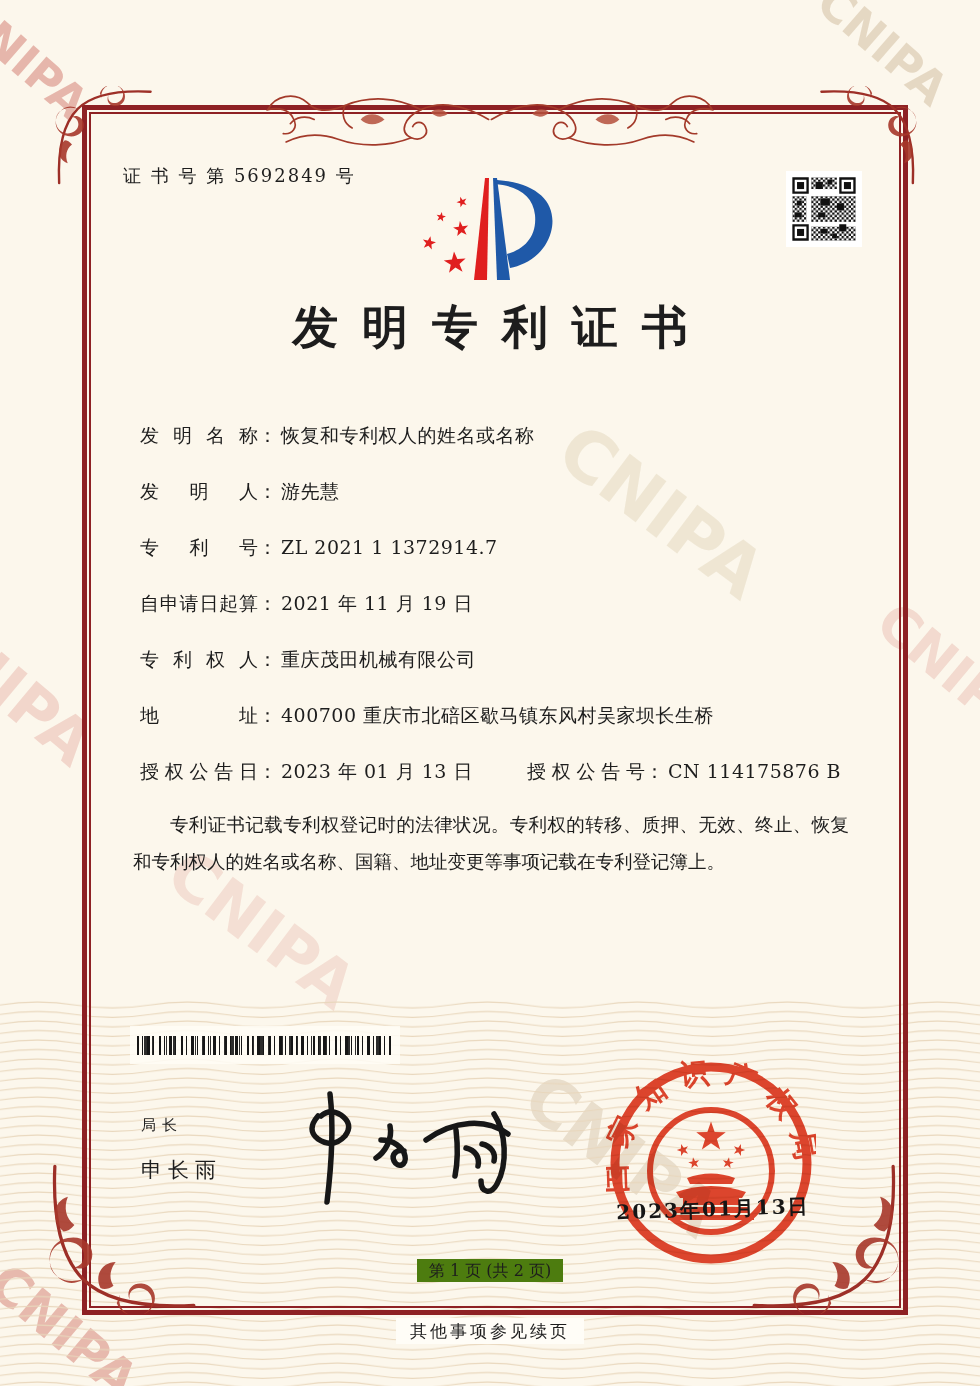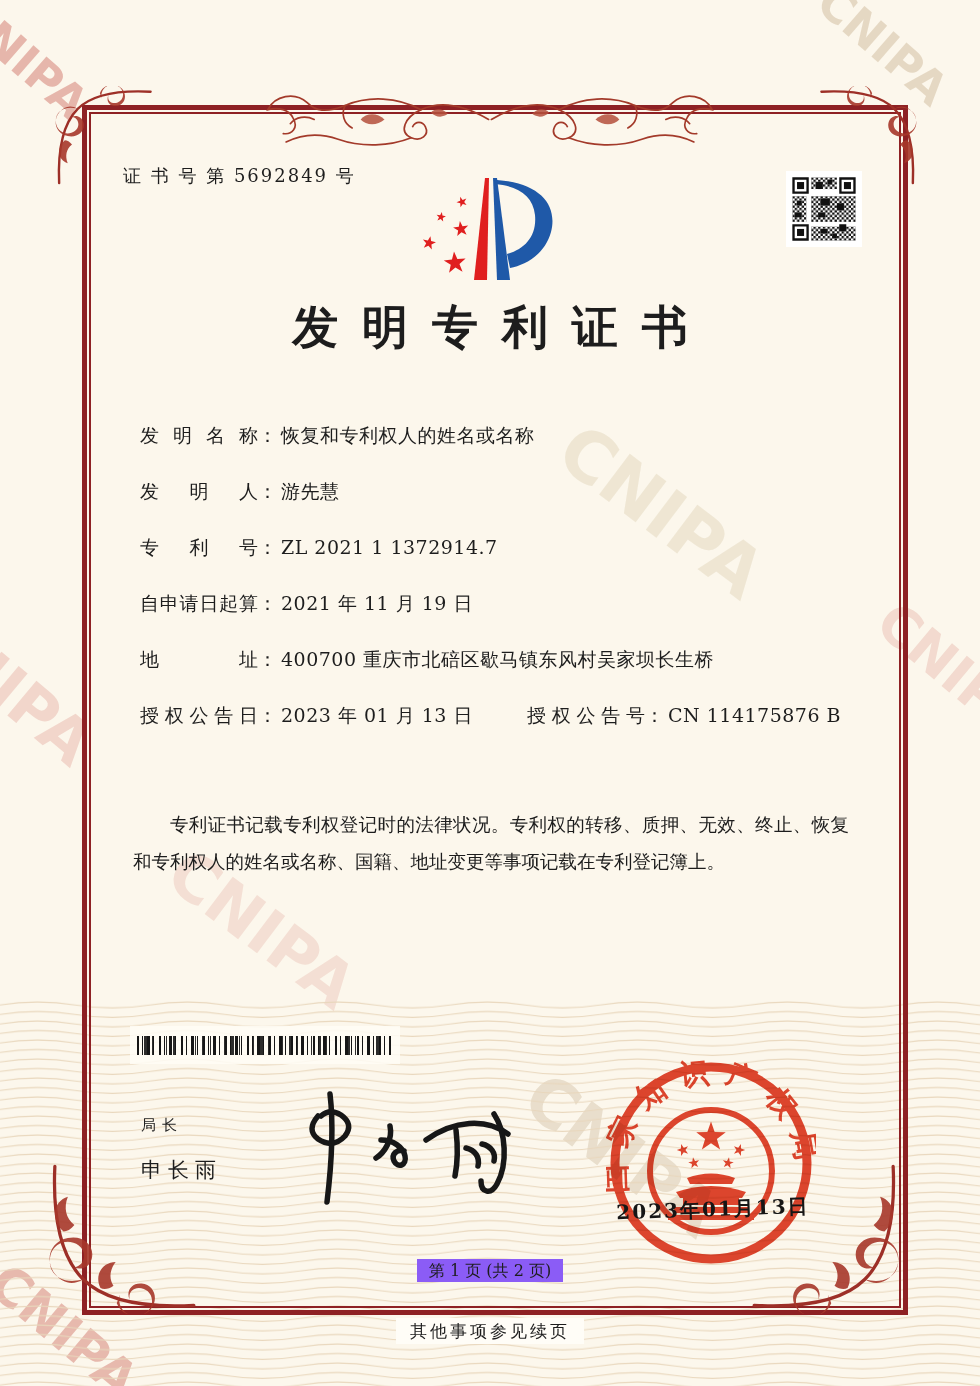--- a/index.html
+++ b/index.html
@@ -56,21 +56,21 @@
     background:
       repeating-linear-gradient(90deg,#161616 0 2px,transparent 2px 5px,#161616 5px 6px,transparent 6px 10px,#161616 10px 13px,transparent 13px 16px,#161616 16px 17px,transparent 17px 22px),
       repeating-linear-gradient(90deg,rgba(22,22,22,.9) 0 1px,transparent 1px 7px,rgba(22,22,22,.9) 7px 10px,transparent 10px 15px,rgba(22,22,22,.9) 15px 16px,transparent 16px 29px);}
   .signer-role{position:absolute;left:141px;top:1116px;font-size:15px;letter-spacing:6px;}
   .signer-name{position:absolute;left:141px;top:1156px;font-size:21px;letter-spacing:6px;}
   .signature{position:absolute;left:278px;top:1088px;width:252px;height:128px;}
   .seal{position:absolute;left:606px;top:1058px;width:210px;height:210px;mix-blend-mode:multiply;}
   .seal-date{position:absolute;left:596px;top:1196px;width:234px;text-align:center;
              font-size:20px;font-weight:bold;letter-spacing:2px;color:#161616;transform:rotate(-2deg);}
   .page-info{position:absolute;left:0;top:1261px;width:100%;text-align:center;font-size:16px;}
-  .page-info span{background:#8b5cf6;padding:2px 12px;}
+  .page-info span{background:#4d7c0f;padding:2px 12px;}
   .footer-note{position:absolute;left:0;top:1320px;width:100%;text-align:center;font-size:17px;letter-spacing:3px;}
   .footer-note span{background:#fffdf7;padding:3px 14px;}
 </style>
 </head>
 <body>
 
 <div class="page">
 
   <div class="wm wm1">CNIPA</div>
   <div class="wm wm2">CNIPA</div>
@@ -214,20 +214,23 @@
       <span class="f-label">发明名称</span><span class="f-colon">：</span><span class="f-val">恢复和专利权人的姓名或名称</span>
     </div>
     <div class="f-row">
       <span class="f-label">发明人</span><span class="f-colon">：</span><span class="f-val">游先慧</span>
     </div>
     <div class="f-row">
       <span class="f-label">专利号</span><span class="f-colon">：</span><span class="f-val">ZL 2021 1 1372914.7</span>
     </div>
     <div class="f-row">
       <span class="f-label">自申请日起算</span><span class="f-colon">：</span><span class="f-val">2021 年 11 月 19 日</span>
+    </div>
+    <div class="f-row">
+      <span class="f-label">专利权人</span><span class="f-colon">：</span><span class="f-val">重庆茂田机械有限公司</span>
     </div>
     <div class="f-row">
       <span class="f-label">地址</span><span class="f-colon">：</span><span class="f-val">400700 重庆市北碚区歇马镇东风村吴家坝长生桥</span>
     </div>
     <div class="f-row">
       <span class="f-label">授权公告日</span><span class="f-colon">：</span><span class="f-val f-val-fixed">2023 年 01 月 13 日</span><span class="f-label">授权公告号</span><span class="f-colon">：</span><span class="f-val">CN 114175876 B</span>
     </div>
   </div>
 
   <div class="body-text">

